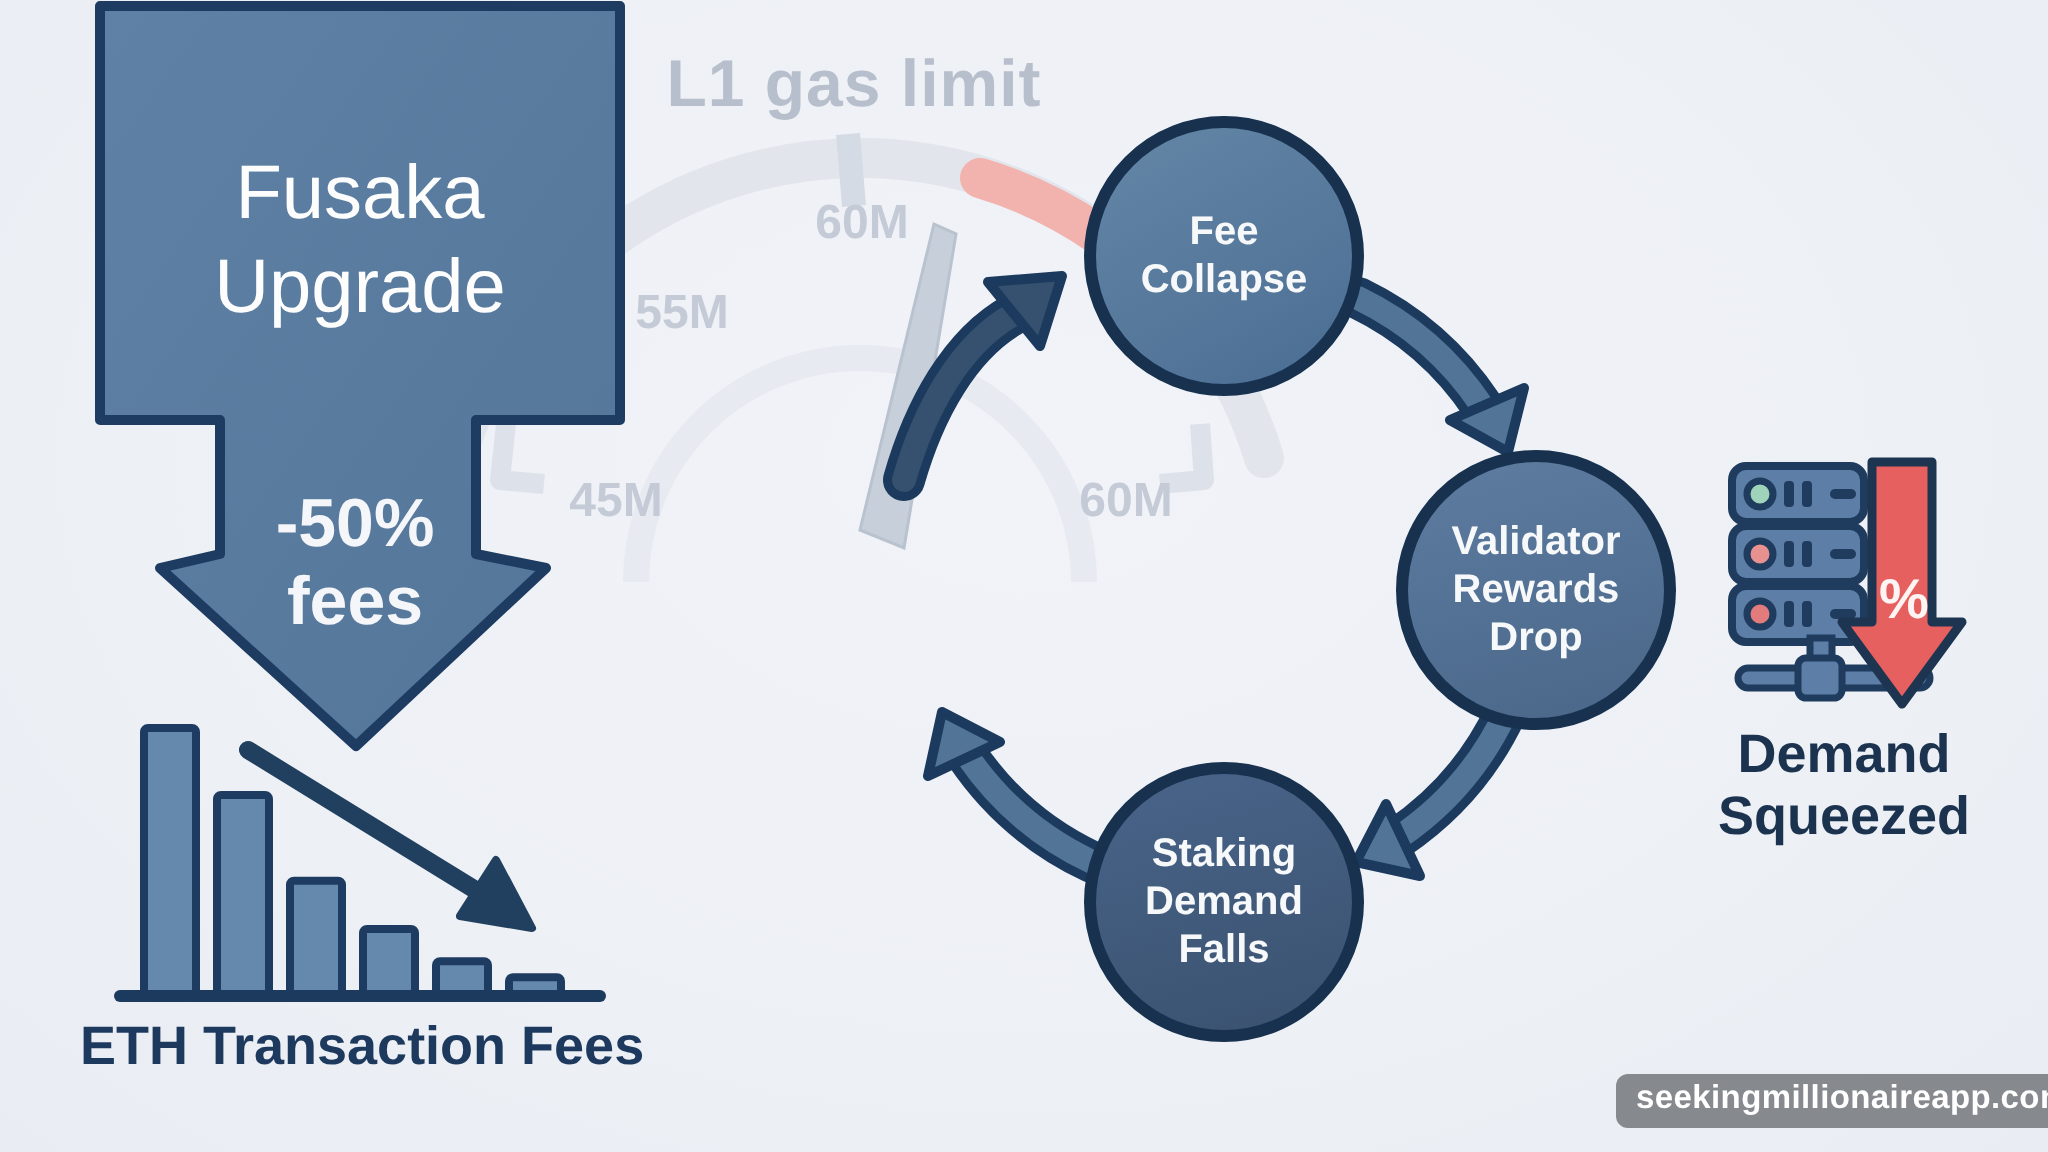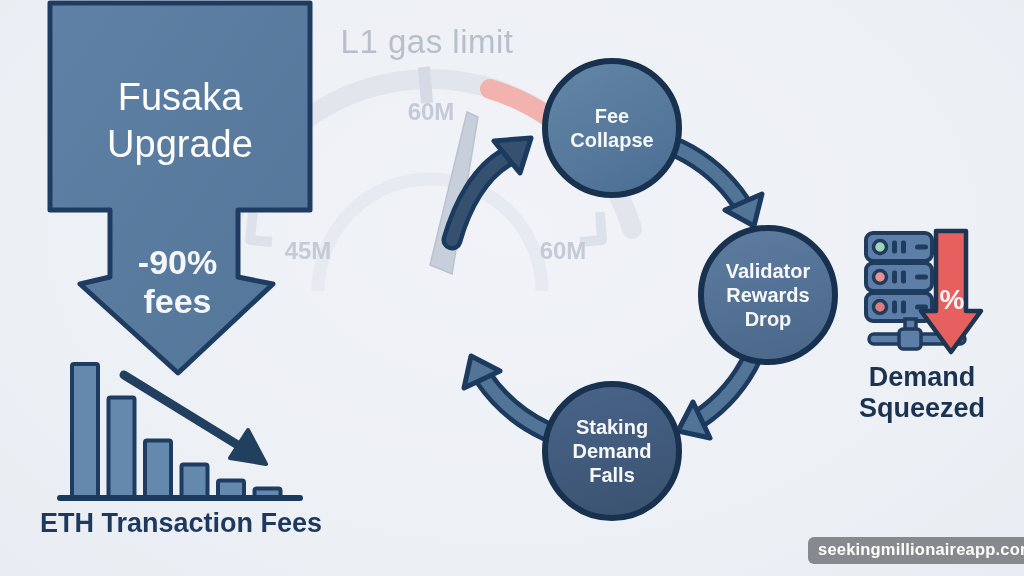--- a/index.html
+++ b/index.html
@@ -5,21 +5,21 @@
   html,body{margin:0;padding:0;background:#dfe3e9;}
   .stage{
     position:relative;width:1024px;height:576px;overflow:hidden;
     background:radial-gradient(ellipse at 50% 40%, #f1f3f8 0%, #edf0f5 60%, #e9edf3 100%);
     font-family:"Liberation Sans", sans-serif;
   }
   .stage svg{position:absolute;left:0;top:0;}
   .abs{position:absolute;}
   .pre{white-space:pre-line;}
   .gauge-title{left:317px;top:23px;width:220px;text-align:center;
-    font-size:33px;font-weight:normal;color:#b7bfcc;letter-spacing:.5px;}
+    font-size:33px;font-weight:bold;color:#b7bfcc;letter-spacing:.5px;}
   .tick-label{width:80px;text-align:center;font-size:24px;font-weight:600;color:#c4cbd7;}
   .t0{left:391px;top:98px;} .t1{left:301px;top:143px;}
   .t2{left:268px;top:237px;} .t3{left:523px;top:237px;}
   .fusaka-title{left:50px;top:74px;width:260px;text-align:center;
     font-size:38px;line-height:47px;font-weight:normal;color:#fdfdfe;}
   .fusaka-badge{left:75px;top:243px;width:205px;text-align:center;
     font-size:34px;line-height:39px;font-weight:bold;color:#f4f6f9;}
   .eth-caption{left:40px;top:508px;width:300px;font-size:27px;font-weight:bold;color:#1d3a5e;}
   .node{width:140px;height:140px;border-radius:50%;border:6px solid #17314f;
     box-sizing:border-box;display:flex;align-items:center;justify-content:center;
@@ -112,26 +112,27 @@
       </g>
       <rect x="905" y="319" width="11" height="17" stroke="#1f3b5d" stroke-width="3.5" fill="#5d7ea6"></rect>
       <rect x="869" y="334" width="96" height="10" rx="5" stroke="#1f3b5d" stroke-width="3.5" fill="#5d7ea6"></rect>
       <rect x="899" y="329" width="22" height="20" rx="4" stroke="#1f3b5d" stroke-width="3.5" fill="#5d7ea6"></rect>
       <path d="M 936 231 L 966 231 L 966 311 L 981 311 L 951 352 L 921 311 L 936 311 Z" stroke="#1d3550" stroke-width="4.5" stroke-linejoin="round" fill="#e5605e"></path>
     </g>
   </svg>
 
   <div class="abs gauge-title">L1 gas limit</div>
   <div class="abs tick-label t0">60M</div>
+  <div class="abs tick-label t1">55M</div>
   <div class="abs tick-label t2">45M</div>
   <div class="abs tick-label t3">60M</div>
 
   <div class="abs fusaka-title pre">Fusaka
 Upgrade</div>
-  <div class="abs fusaka-badge pre">-90%
+  <div class="abs fusaka-badge pre">-50%
 fees</div>
 
   <div class="abs node node-fee pre">
     <span class="pre">Fee
 Collapse</span>
   </div>
 
   <div class="abs eth-caption">ETH Transaction Fees</div>
   <div class="abs node node-staking pre">
     <span class="pre">Staking

